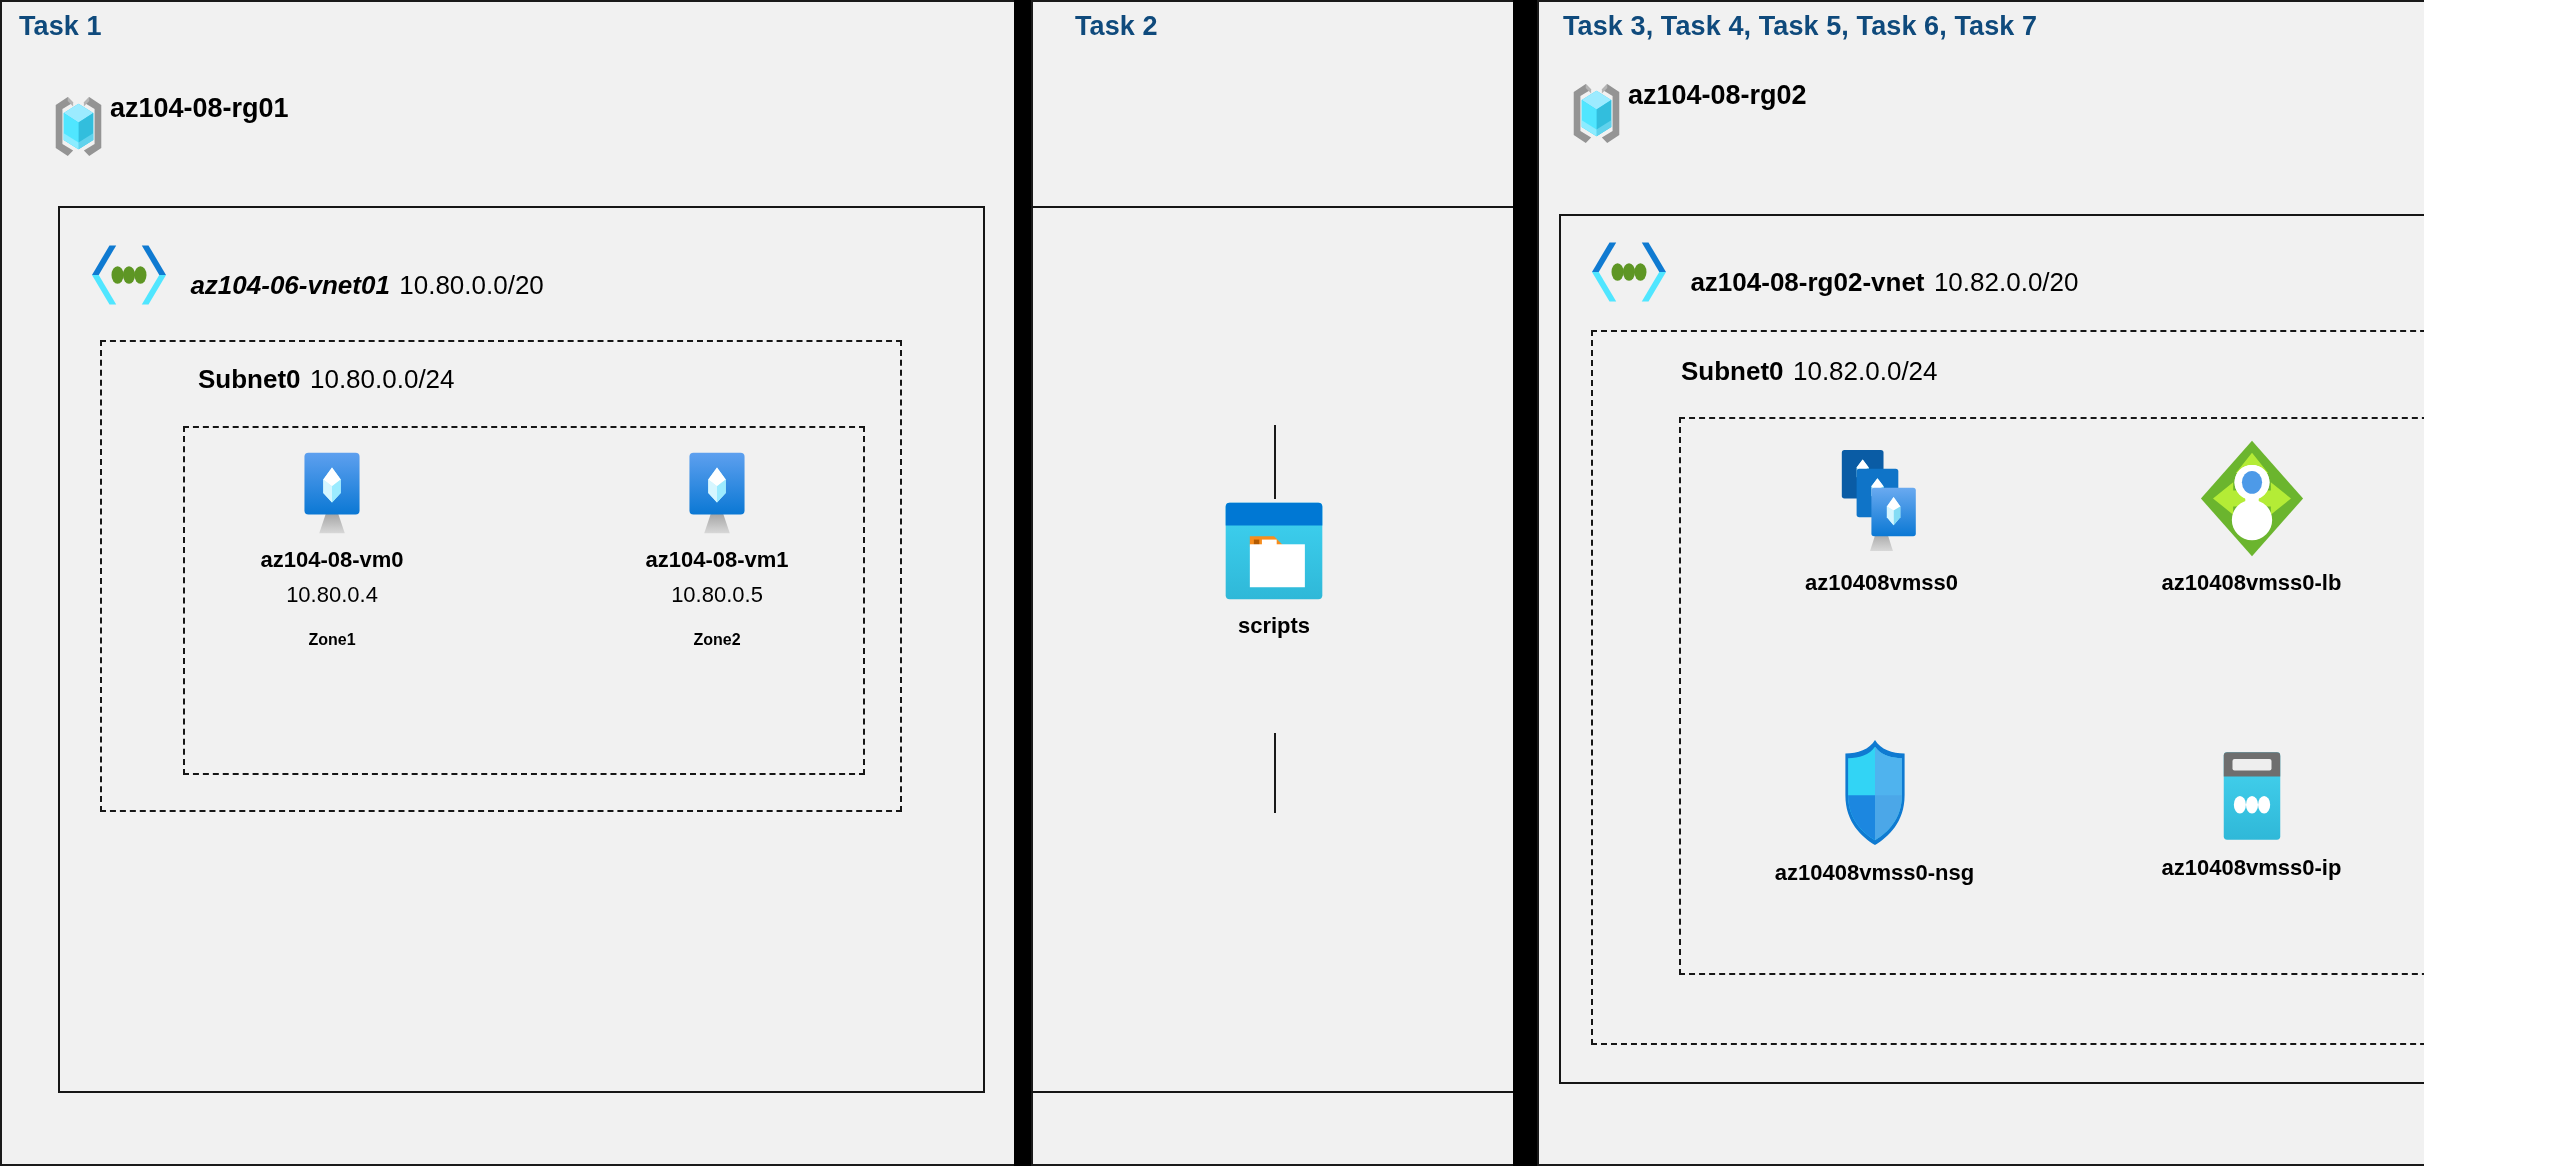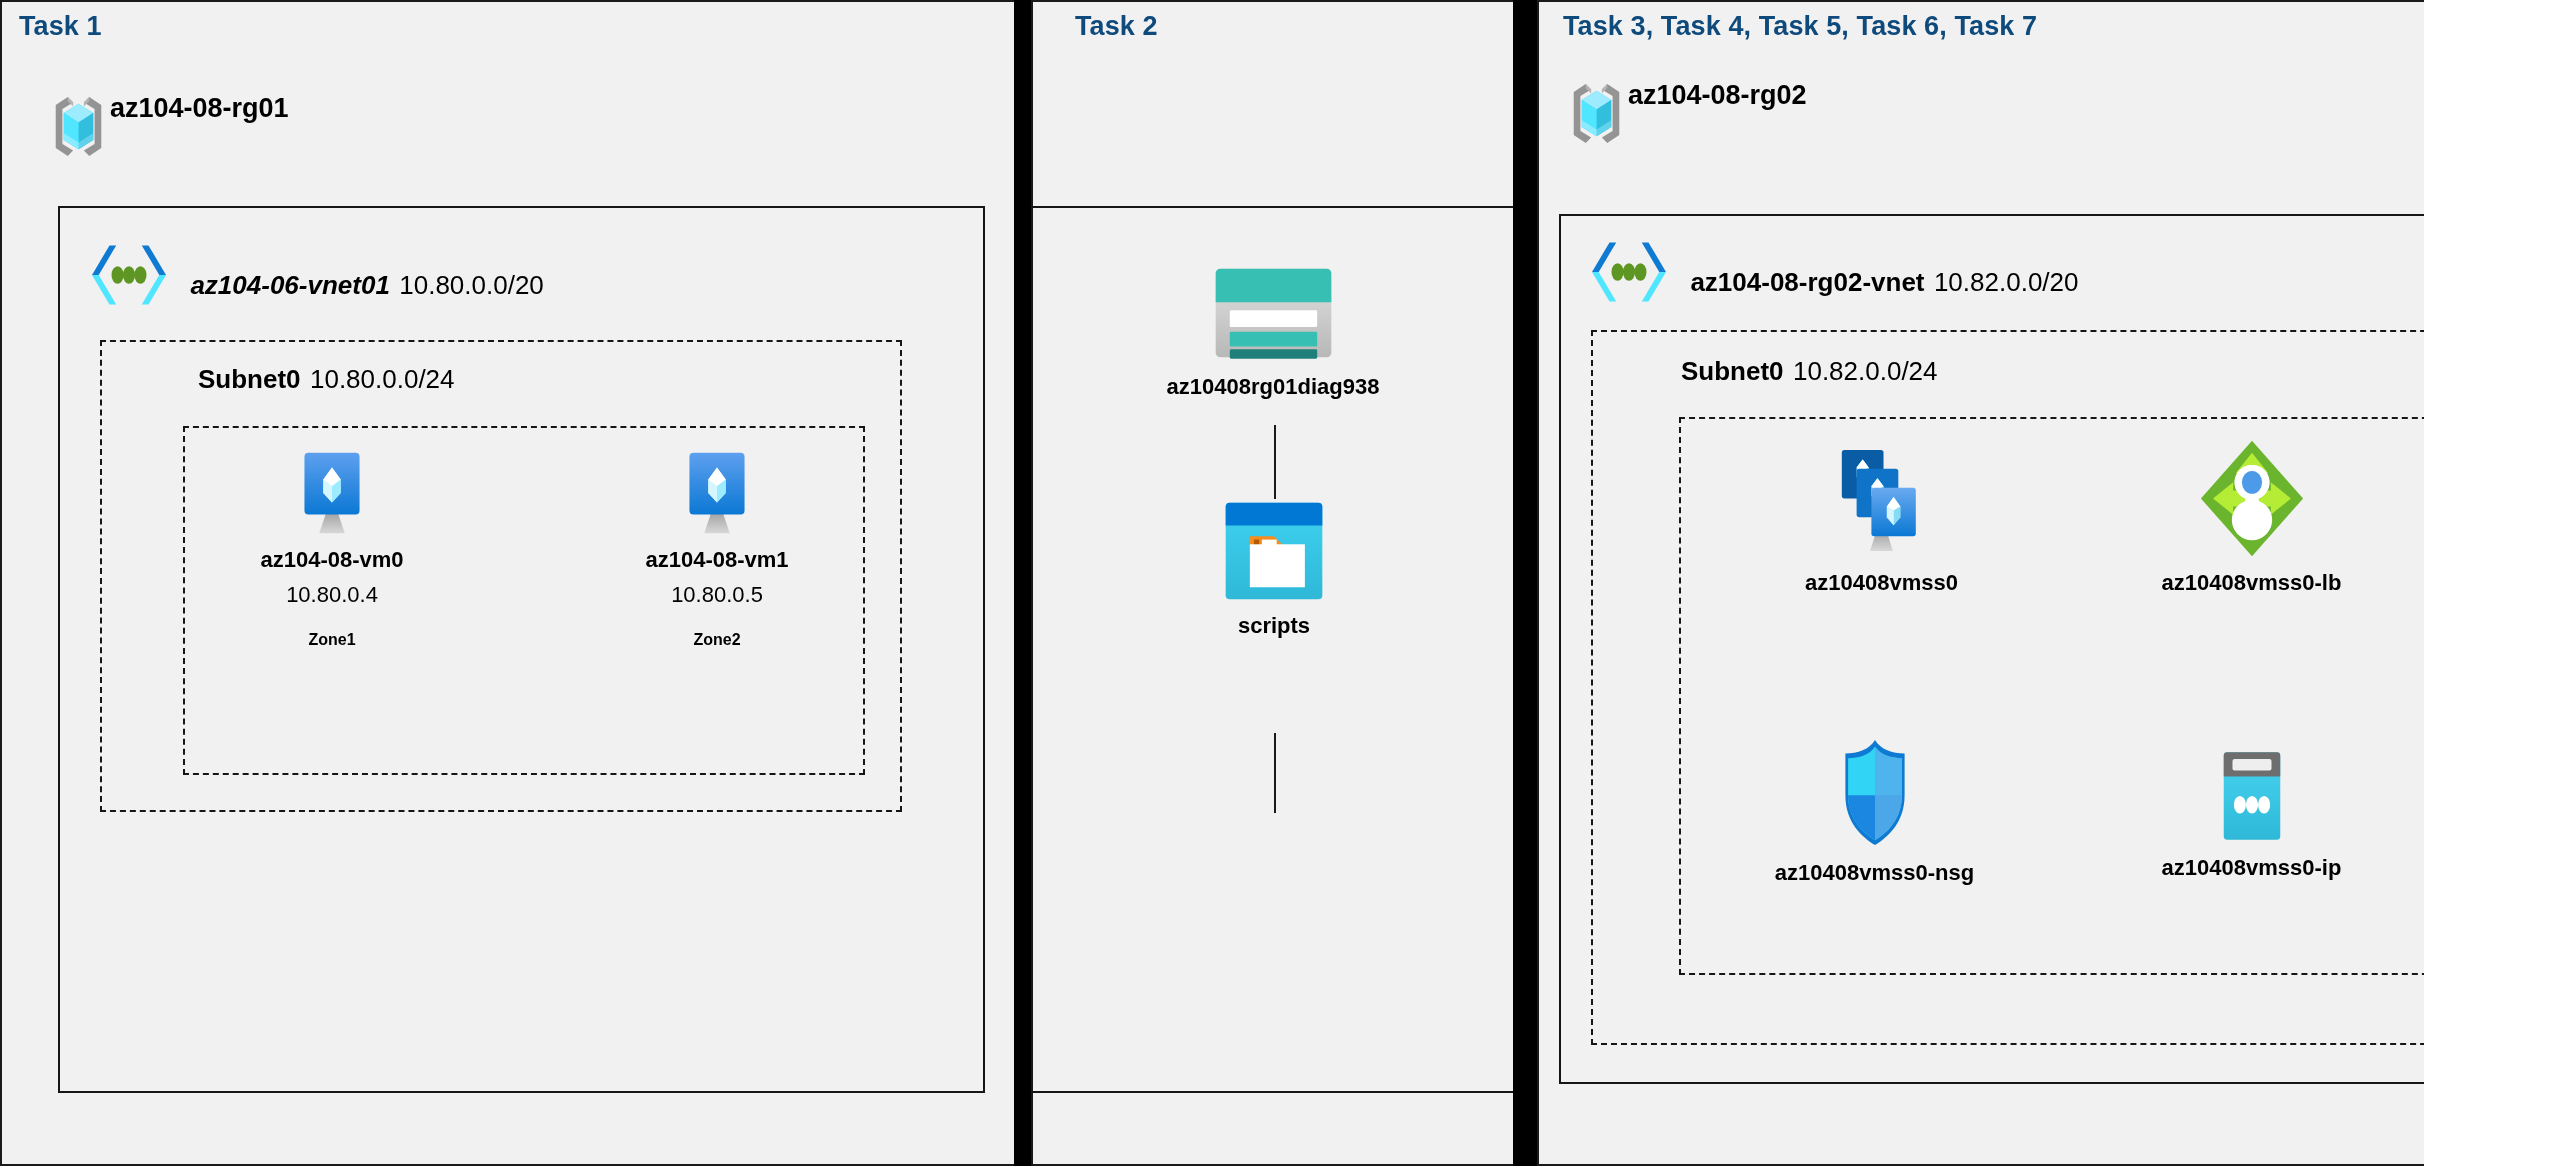--- a/index.html
+++ b/index.html
@@ -237,38 +237,20 @@
   </div>
 
   <div class="col-divider" style="left:1014px; width:19px;"></div>
 
   <div class="col" style="left:1031px; width:485px;"></div>
 
   <div class="task-title" style="left:1063px; top:10.8px;margin-left:12px;">Task 2</div>
 
   <div class="box-solid" style="left:1031px; top:206px; width:486px; height:887px; border-left:none;"></div>
 
-  <div class="node" style="left:1084px; top:263px; width:378px;">
-    <span class="icon">
-      <svg width="121" height="100" viewBox="0 0 180 148">
-        <defs>
-          <linearGradient id="stg" x1="0" y1="0" x2="0" y2="1">
-            <stop offset="0%" stop-color="#e2e2e2"></stop>
-            <stop offset="100%" stop-color="#b8b8b8"></stop>
-          </linearGradient>
-        </defs>
-        <rect x="4" y="8" width="172" height="132" rx="7" fill="url(#stg)"></rect>
-        <path d="M4 15 a7 7 0 0 1 7 -7 h158 a7 7 0 0 1 7 7 v43 h-172 z" fill="#37bfb4"></path>
-        <rect x="25" y="70" width="130" height="25" rx="2" fill="#ffffff"></rect>
-        <rect x="25" y="102" width="130" height="22" rx="2" fill="#37bfb4"></rect>
-        <rect x="25" y="128" width="130" height="14" rx="2" fill="#1f8079"></rect>
-      </svg>
-    </span>
-    <span class="node-caption">az10408rg01diag938</span>
-  </div>
 
   <div class="connector" style="left:1274px; top:425px; height:74px;"></div>
 
   <div class="node" style="left:1146px; top:500px; width:256px;">
     <span class="icon">
       <svg width="102" height="102" viewBox="0 0 152 152">
         <defs>
           <linearGradient id="cnt" x1="0" y1="0" x2="0" y2="1">
             <stop offset="0%" stop-color="#3fd3f2"></stop>
             <stop offset="100%" stop-color="#2fb8d8"></stop>

